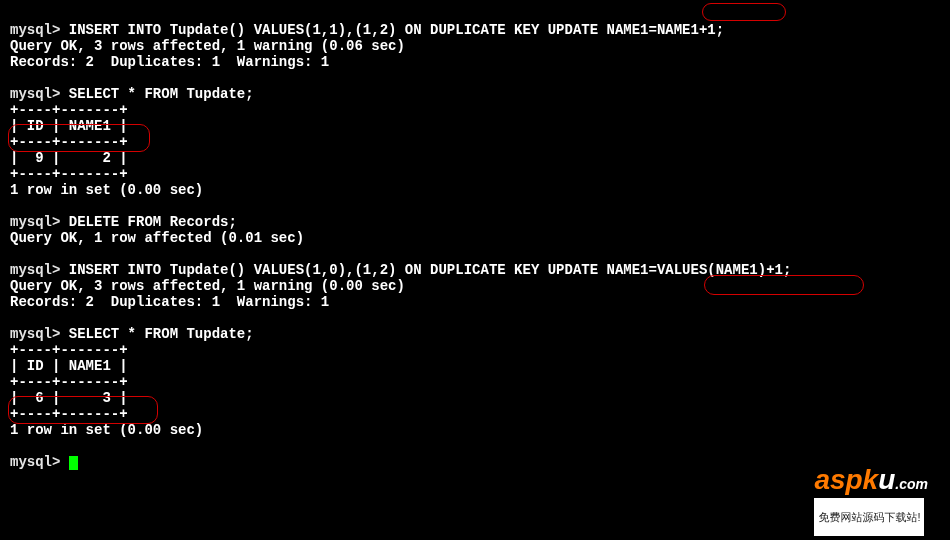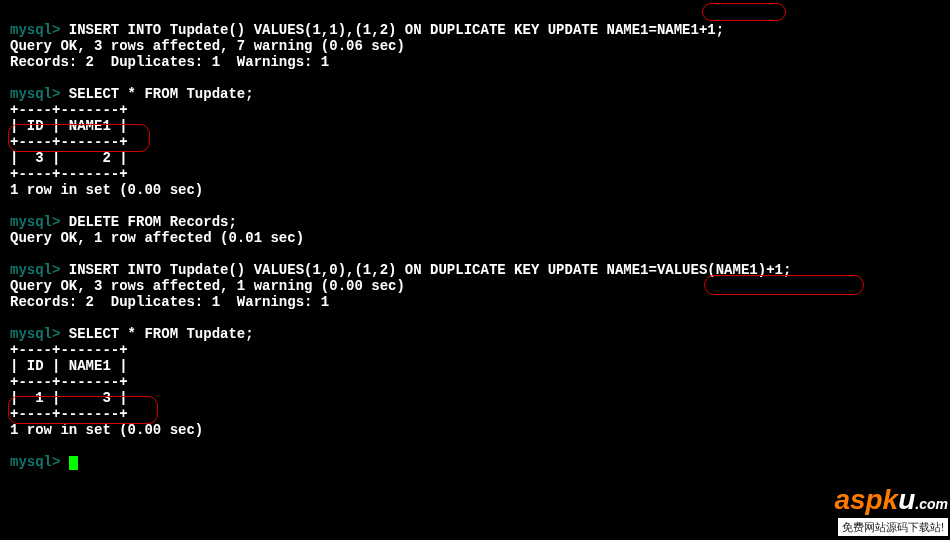--- a/index.html
+++ b/index.html
@@ -14,90 +14,90 @@
     color: #fff;
     font-weight: bold;
     overflow: hidden;
     position: relative;
   }
   .terminal {
     padding: 6px 10px;
     white-space: pre;
     letter-spacing: 0px;
   }
-  .prompt { color: #0f766e; }
+  .prompt { color: #e5e5e5; }
   .cursor {
     display: inline-block;
     width: 9px;
     height: 14px;
     background: #00ff00;
     vertical-align: text-bottom;
   }
   .annot {
     position: absolute;
     border: 1.5px solid #d40000;
     border-radius: 10px;
     pointer-events: none;
   }
   .watermark {
     position: absolute;
-    right: 2px;
+    right: 22px;
     bottom: 4px;
     font-family: Arial, sans-serif;
     color: #fff;
     font-size: 11px;
-    text-align: right;
+    text-align: left;
   }
   .watermark .brand {
     font-style: italic;
     font-weight: bold;
     font-size: 28px;
     line-height: 28px;
   }
   .watermark .brand .o { color: #ff7a00; }
   .watermark .brand .w { color: #fff; }
   .watermark .brand .dom { font-size: 14px; color:#fff; font-style: italic;}
   .watermark .tag {
     background: #fff;
     color: #222;
     font-size: 11px;
-    padding: 1px 4px;
+    padding: 11px 4px;
     margin-top: 0px;
     display: inline-block;
     font-weight: normal;
   }
 </style>
 </head>
 <body>
 
 <div class="terminal">
 <span><span class="prompt">mysql&gt; </span><span>INSERT INTO Tupdate() VALUES(1,1),(1,2) ON DUPLICATE KEY UPDATE NAME1=NAME1+1;</span></span>
-<span>Query OK, 3 rows affected, 7 warning (0.06 sec)</span>
+<span>Query OK, 3 rows affected, 1 warning (0.06 sec)</span>
 <span>Records: 2  Duplicates: 1  Warnings: 1</span>
 <span></span>
 <span><span class="prompt">mysql&gt; </span><span>SELECT * FROM Tupdate;</span></span>
 <span>+----+-------+</span>
 <span>| ID | NAME1 |</span>
 <span>+----+-------+</span>
-<span>|  3 |     2 |</span>
+<span>|  9 |     2 |</span>
 <span>+----+-------+</span>
 <span>1 row in set (0.00 sec)</span>
 <span></span>
 <span><span class="prompt">mysql&gt; </span><span>DELETE FROM Records;</span></span>
 <span>Query OK, 1 row affected (0.01 sec)</span>
 <span></span>
 <span><span class="prompt">mysql&gt; </span><span>INSERT INTO Tupdate() VALUES(1,0),(1,2) ON DUPLICATE KEY UPDATE NAME1=VALUES(NAME1)+1;</span></span>
 <span>Query OK, 3 rows affected, 1 warning (0.00 sec)</span>
 <span>Records: 2  Duplicates: 1  Warnings: 1</span>
 <span></span>
 <span><span class="prompt">mysql&gt; </span><span>SELECT * FROM Tupdate;</span></span>
 <span>+----+-------+</span>
 <span>| ID | NAME1 |</span>
 <span>+----+-------+</span>
-<span>|  1 |     3 |</span>
+<span>|  6 |     3 |</span>
 <span>+----+-------+</span>
 <span>1 row in set (0.00 sec)</span>
 <span></span>
 <span><span class="prompt">mysql&gt; </span><span class="cursor"></span></span>
 </div>
 
 <div class="annot" style="left:702px; top:3px; width:82px; height:16px;"></div>
 <div class="annot" style="left:8px; top:124px; width:140px; height:26px;"></div>
 <div class="annot" style="left:704px; top:275px; width:158px; height:18px;"></div>
 <div class="annot" style="left:8px; top:396px; width:148px; height:26px;"></div>

